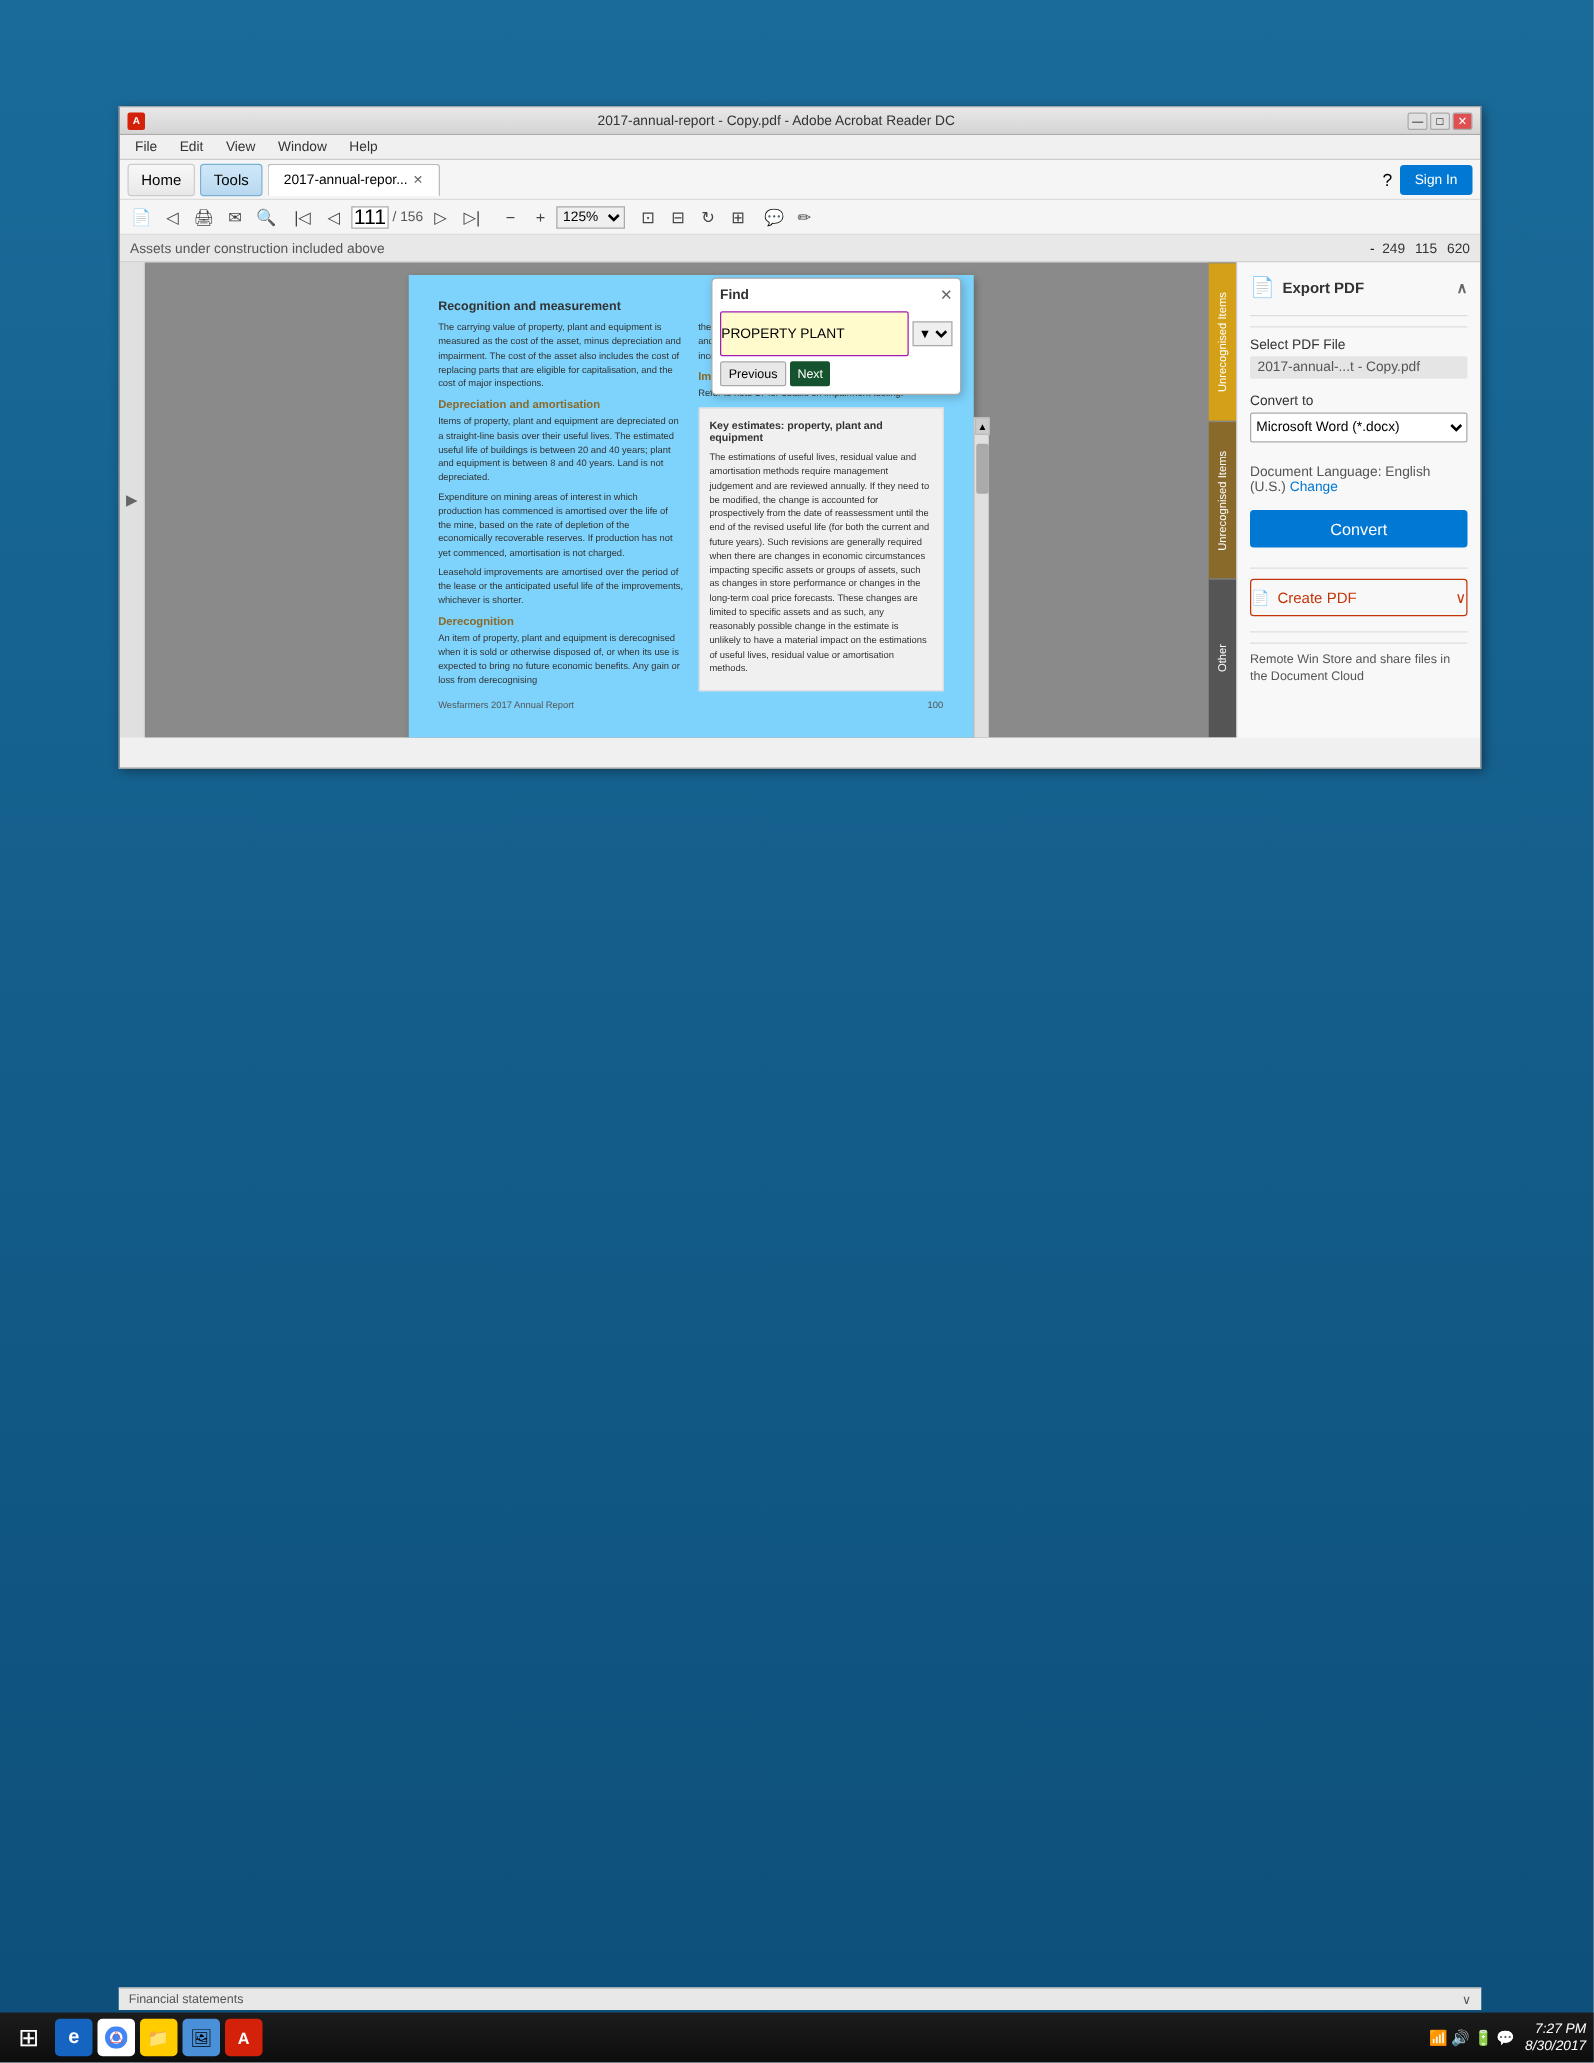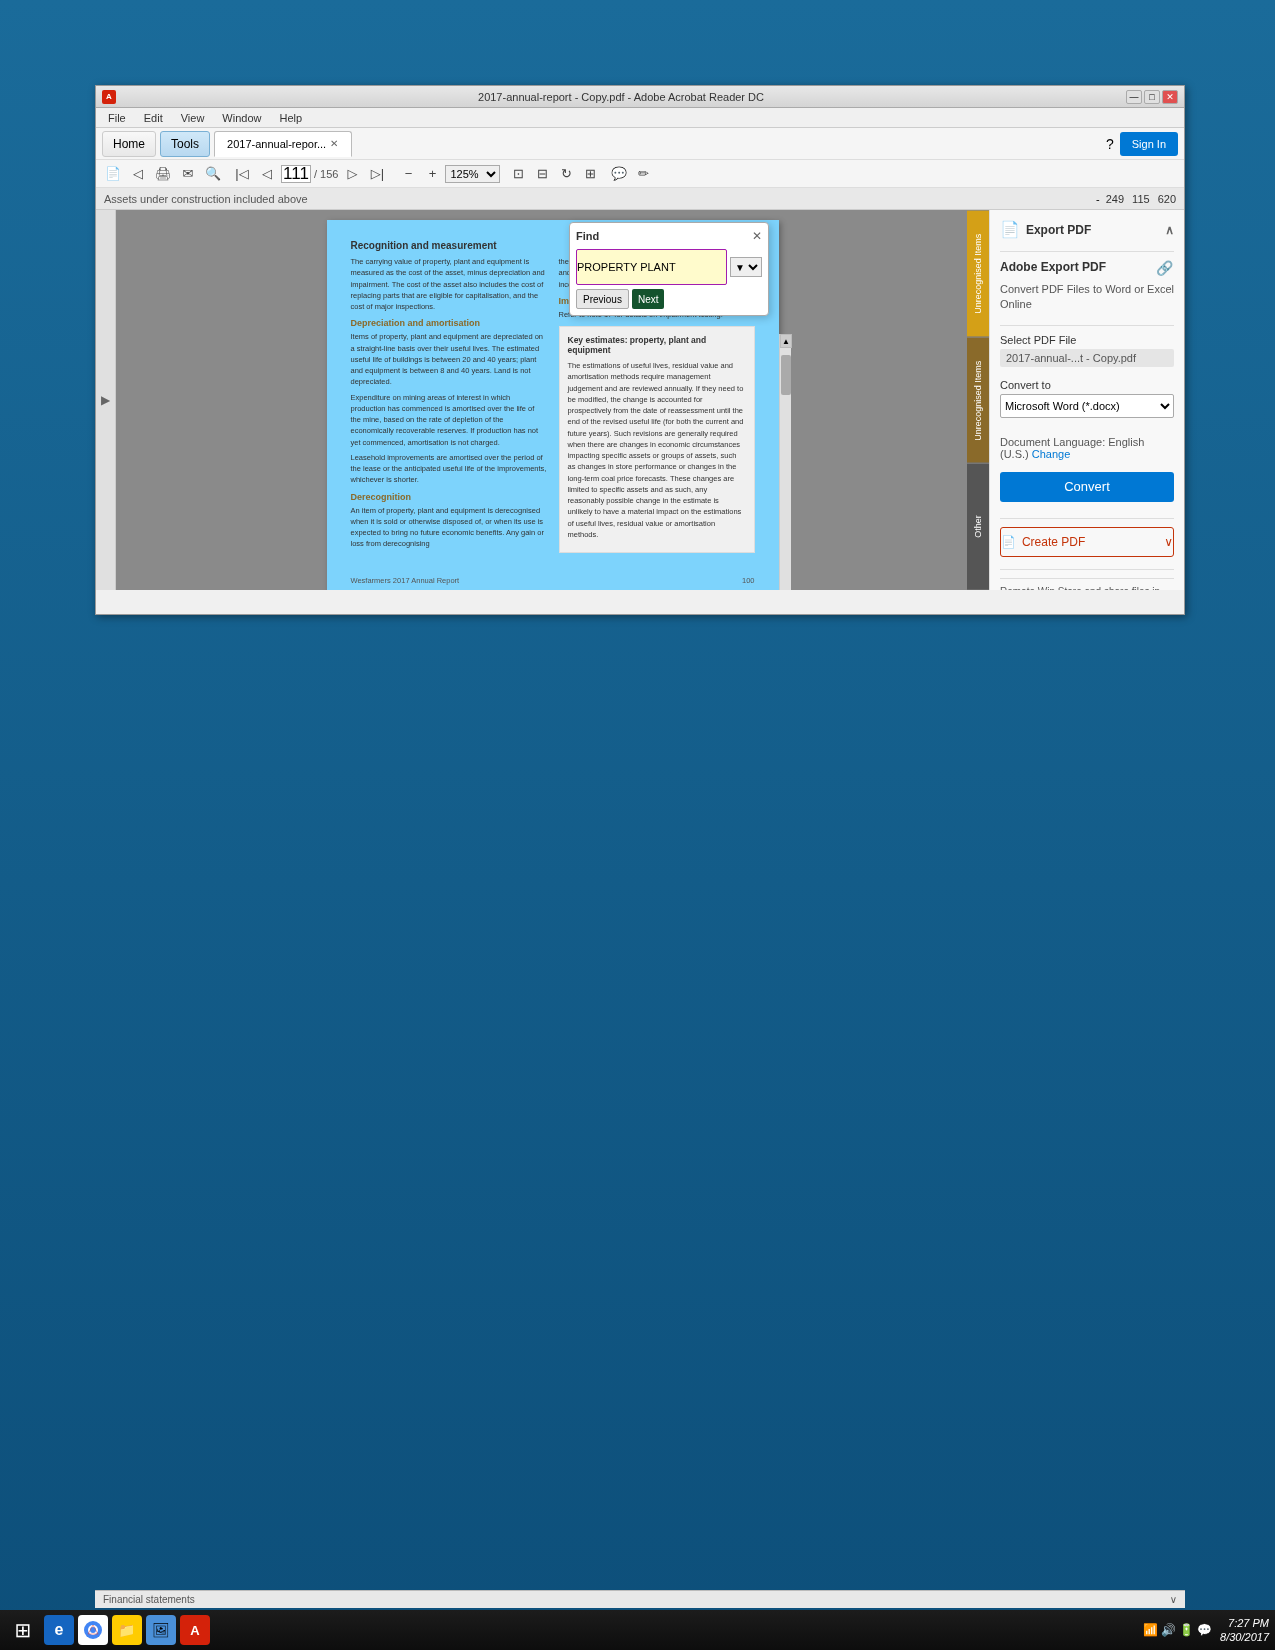--- a/index.html
+++ b/index.html
@@ -485,21 +485,21 @@
       font-size: 8.5px;
       font-weight: 700;
       color: #333;
       margin-bottom: 5px;
     }
 
     
     .pdf-footer {
       display: flex;
       justify-content: space-between;
-      margin-top: 22px;
+      margin-top: 5px;
       font-size: 7.5px;
       color: #555;
     }
 
     
     .status-bar {
       position: absolute;
       bottom: 42px;
       left: 95px;
       width: 1090px;
@@ -776,27 +776,20 @@
               <span class="panel-icon">📄</span>
               <span class="panel-section-title">Export PDF</span>
             </div>
             <span style="font-size:12px;cursor:pointer;color:#666;">∧</span>
           </div>
         </div>
 
         <hr class="panel-divider">
 
         
-        <div class="panel-section">
-          <div style="display:flex;align-items:flex-start;justify-content:space-between;margin-bottom:6px;">
-            <span class="panel-section-title">Adobe Export PDF</span>
-            <span style="font-size:14px;cursor:pointer;color:#0078d4;">🔗</span>
-          </div>
-          <p class="panel-text">Convert PDF Files to Word or Excel Online</p>
-        </div>
 
         <hr class="panel-divider">
 
         
         <div class="panel-section">
           <div class="panel-label">Select PDF File</div>
           <div class="panel-value">2017-annual-...t - Copy.pdf</div>
         </div>
 
         

